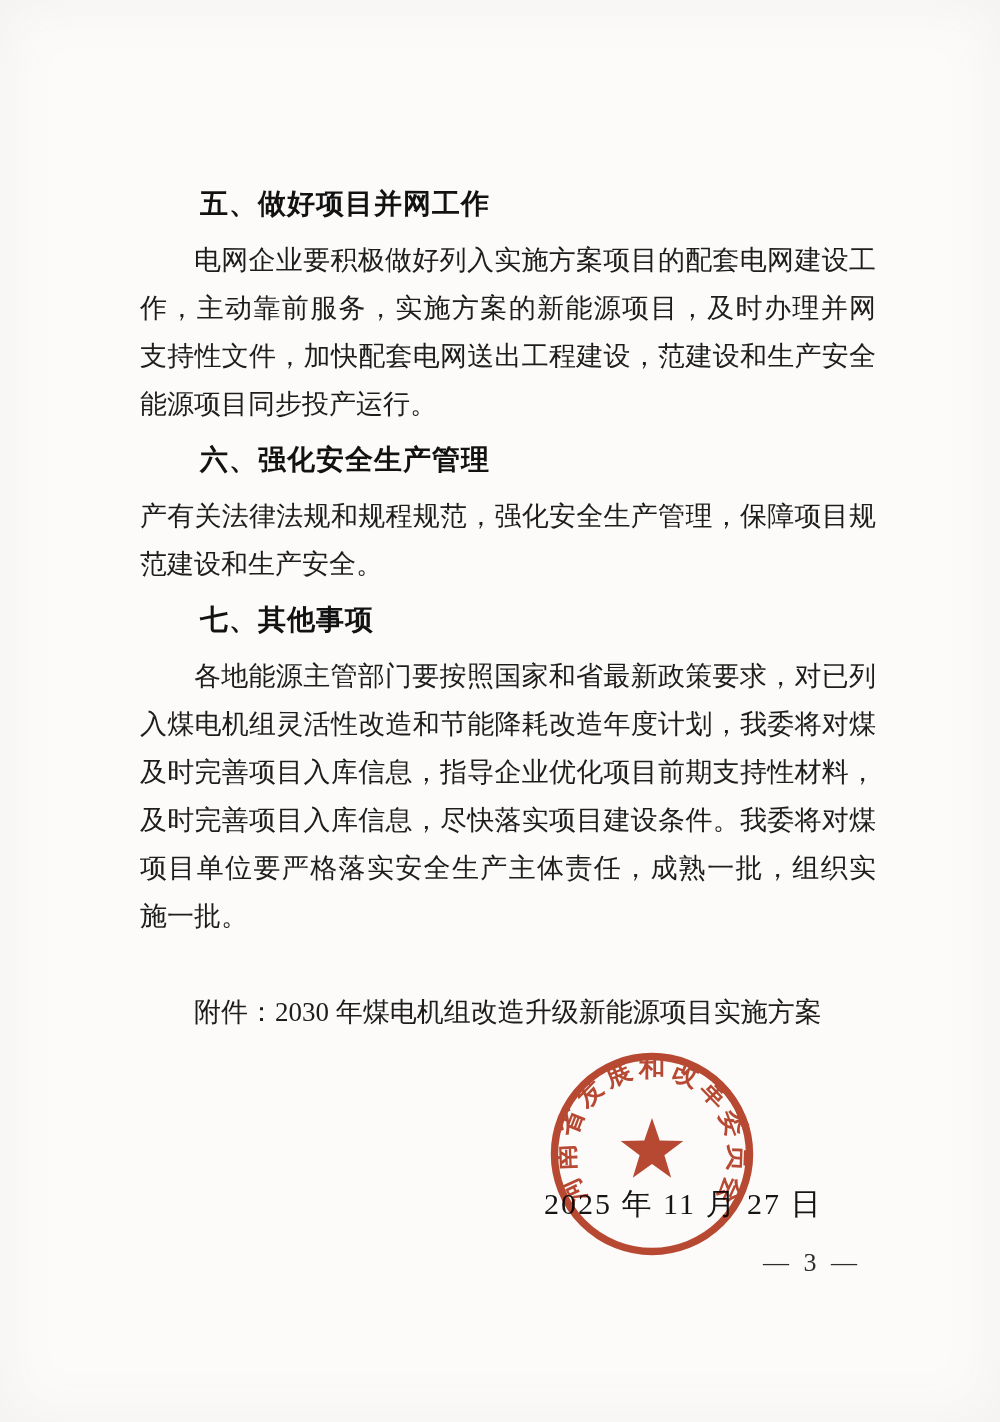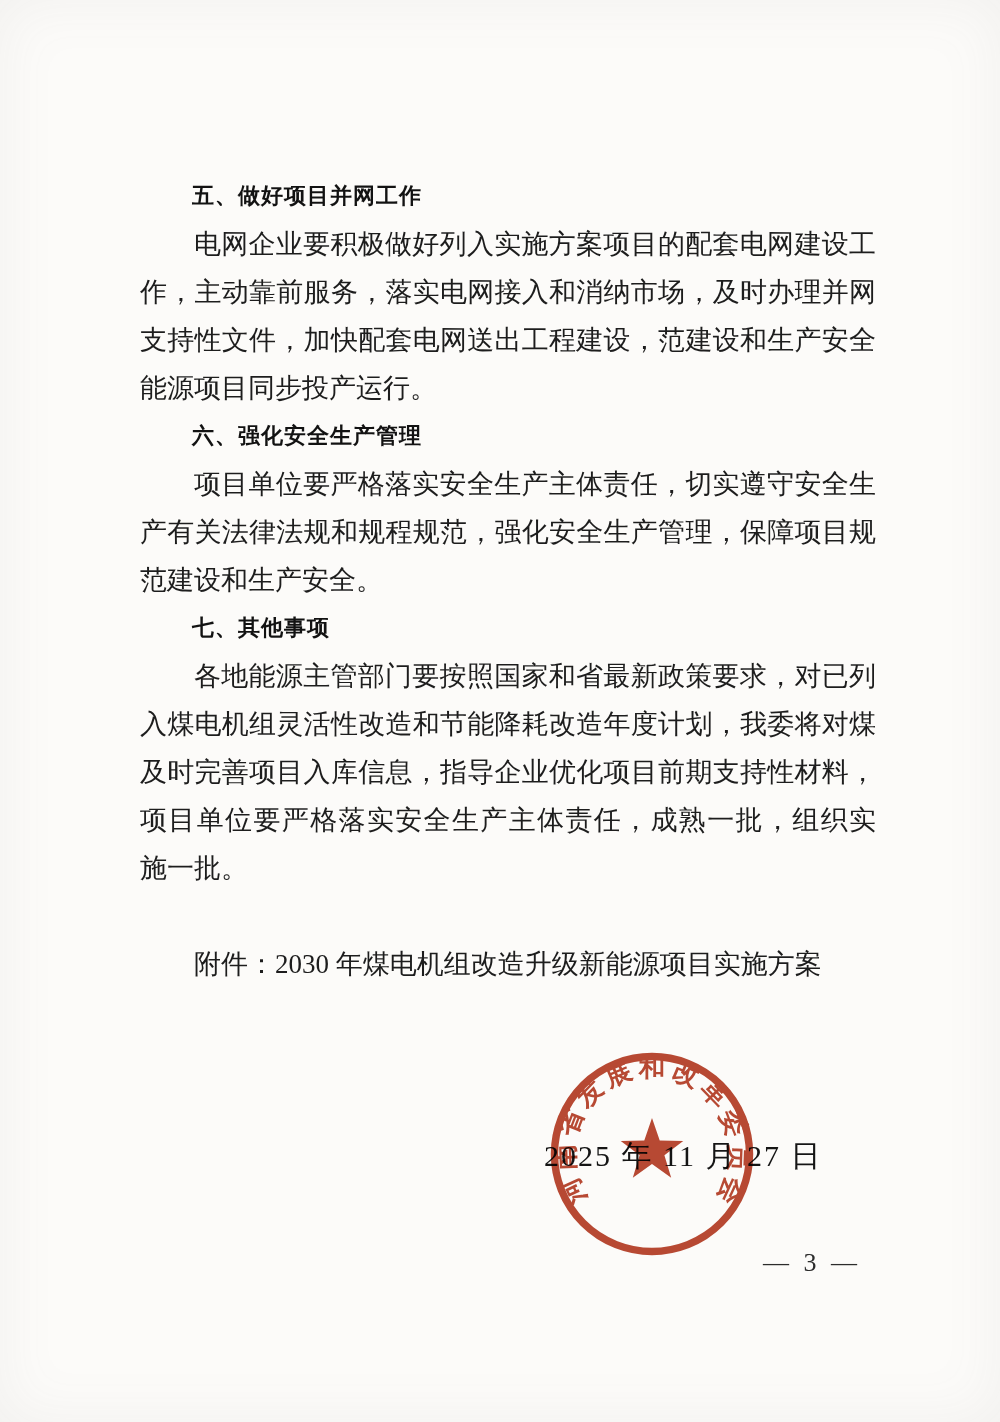--- a/index.html
+++ b/index.html
@@ -8,21 +8,21 @@
     background:#fcfbf9;overflow:hidden;
     font-family:"Liberation Serif","DejaVu Serif",serif;
     box-shadow:inset 0 0 60px rgba(120,120,115,0.08);
   }
   .content{
     position:absolute;left:140px;top:172px;width:736px;
     font-size:27px;line-height:48px;color:#1d1d1d;
   }
   .hd{
     font-family:"Liberation Sans","DejaVu Sans",sans-serif;
-    font-weight:700;font-size:22px;line-height:48px;margin:0;
+    font-weight:700;font-size:28px;line-height:48px;margin:8px;
     padding-left:52px;color:#121212;letter-spacing:1px;
   }
   .ln{
     text-align:justify;text-align-last:justify;
     text-justify:inter-character;
   }
   .ln.end{text-align:right;text-align-last:left;}
   .ln.ind{text-indent:54px;}
   .attach{margin-top:48px;padding-left:54px;white-space:nowrap;}
   .dateline{
@@ -44,33 +44,33 @@
 </style>
 </head>
 <body>
 
 <div class="page">
 
   <div class="content">
 
     <h2 class="hd">五、做好项目并网工作</h2>
     <div class="ln ind">电网企业要积极做好列入实施方案项目的配套电网建设工</div>
-    <div class="ln">作，主动靠前服务，落实电网接入和消纳市场，及时办理并网</div>
+    <div class="ln">作，主动靠前服务，实施方案的新能源项目，及时办理并网</div>
     <div class="ln">支持性文件，加快配套电网送出工程建设，范建设和生产安全</div>
     <div class="ln end">能源项目同步投产运行。</div>
 
     <h2 class="hd">六、强化安全生产管理</h2>
-    <div class="ln ind">项目单位要严格落实安全生产主体责任，切实遵守安全生</div>
     <div class="ln">产有关法律法规和规程规范，强化安全生产管理，保障项目规</div>
     <div class="ln end">范建设和生产安全。</div>
 
     <h2 class="hd">七、其他事项</h2>
     <div class="ln ind">各地能源主管部门要按照国家和省最新政策要求，对已列</div>
     <div class="ln">入煤电机组灵活性改造和节能降耗改造年度计划，我委将对煤</div>
     <div class="ln">及时完善项目入库信息，指导企业优化项目前期支持性材料，</div>
+    <div class="ln">及时完善项目入库信息，尽快落实项目建设条件。我委将对煤</div>
     <div class="ln">项目单位要严格落实安全生产主体责任，成熟一批，组织实</div>
     <div class="ln end">施一批。</div>
 
     <div class="attach">附件：2030 年煤电机组改造升级新能源项目实施方案</div>
 
     <div class="dateline">2025 年 11 月 27 日</div>
   </div>
 
   <svg class="seal" viewBox="0 0 200 200" xmlns="http://www.w3.org/2000/svg" aria-hidden="true">
     <circle cx="100" cy="100" r="92" fill="none" stroke-width="7" stroke="#b33a22"></circle>

